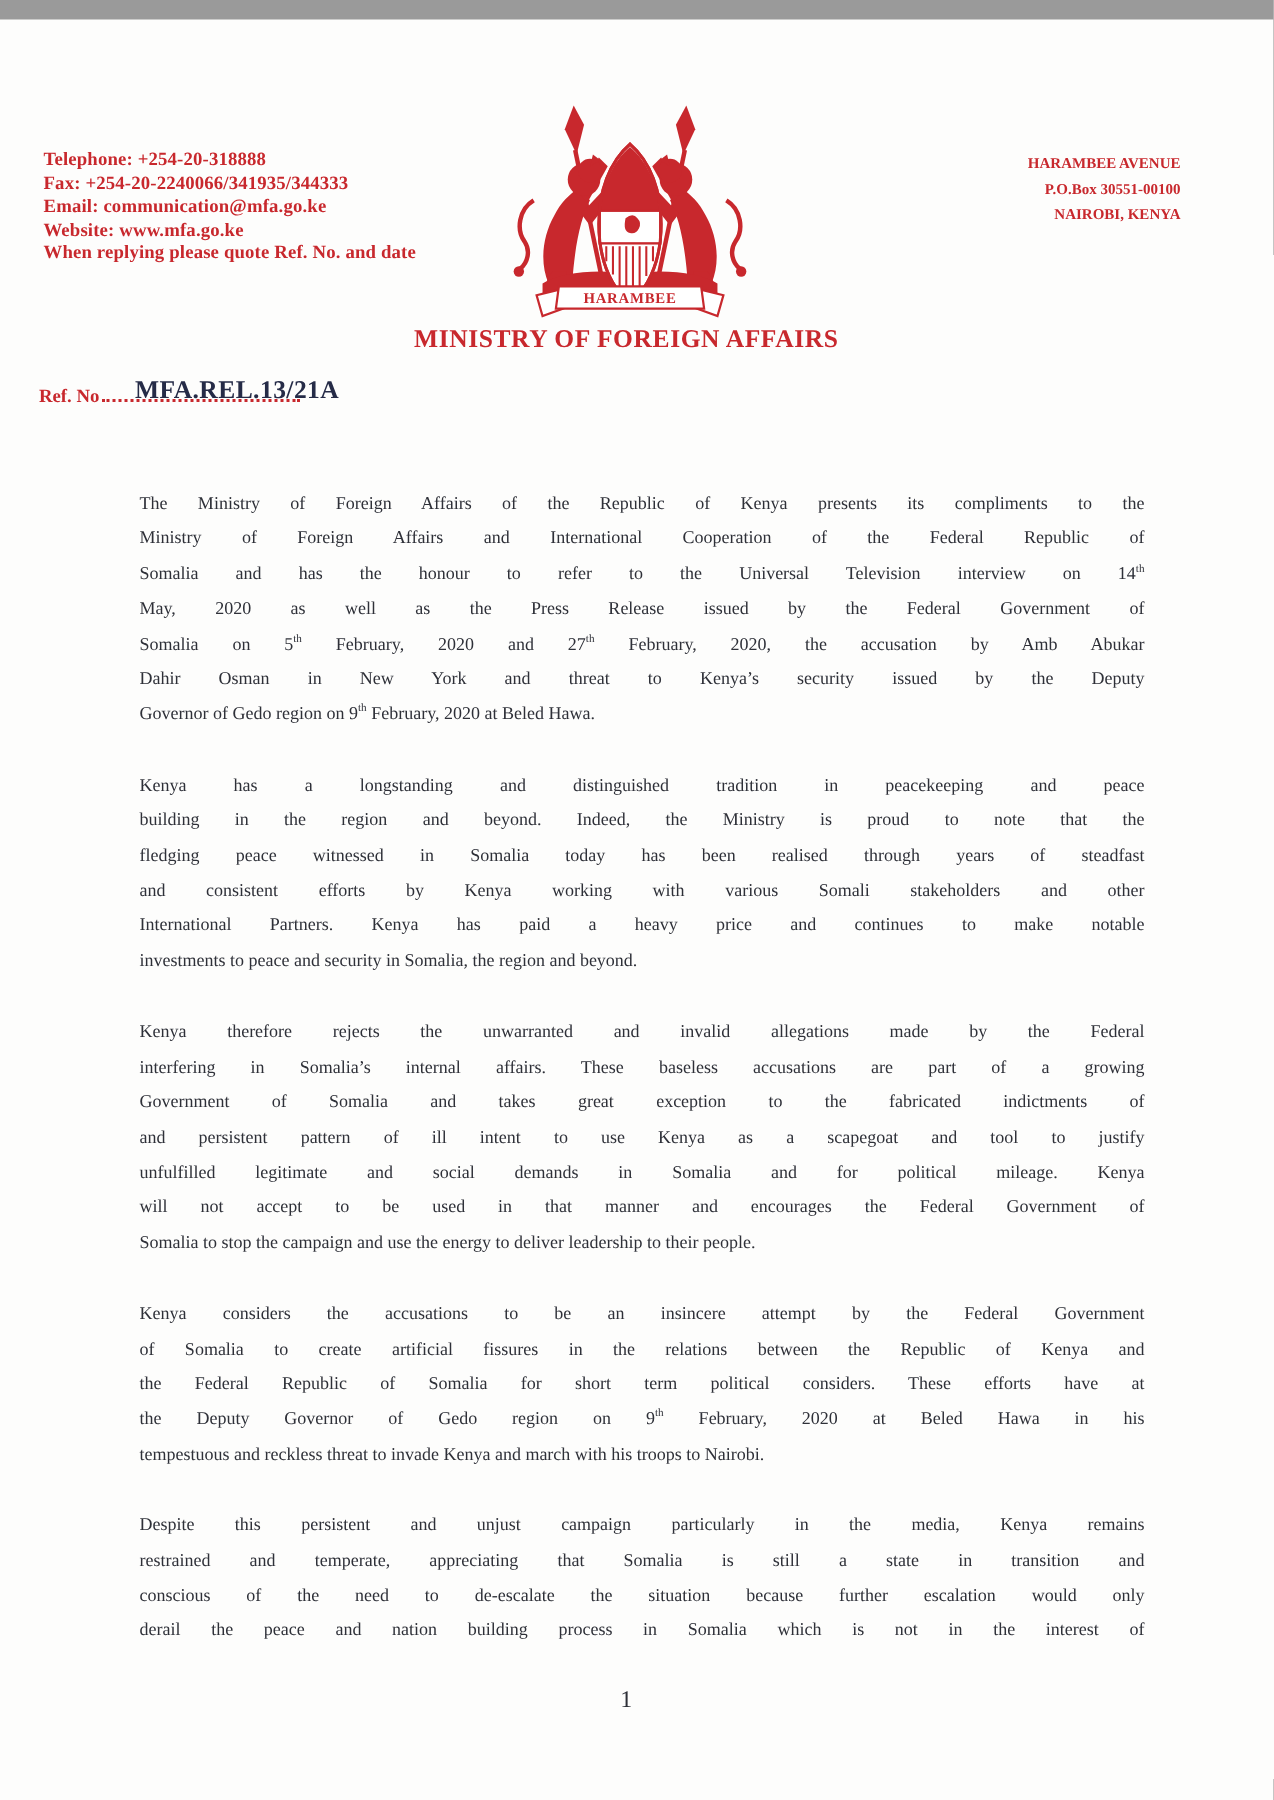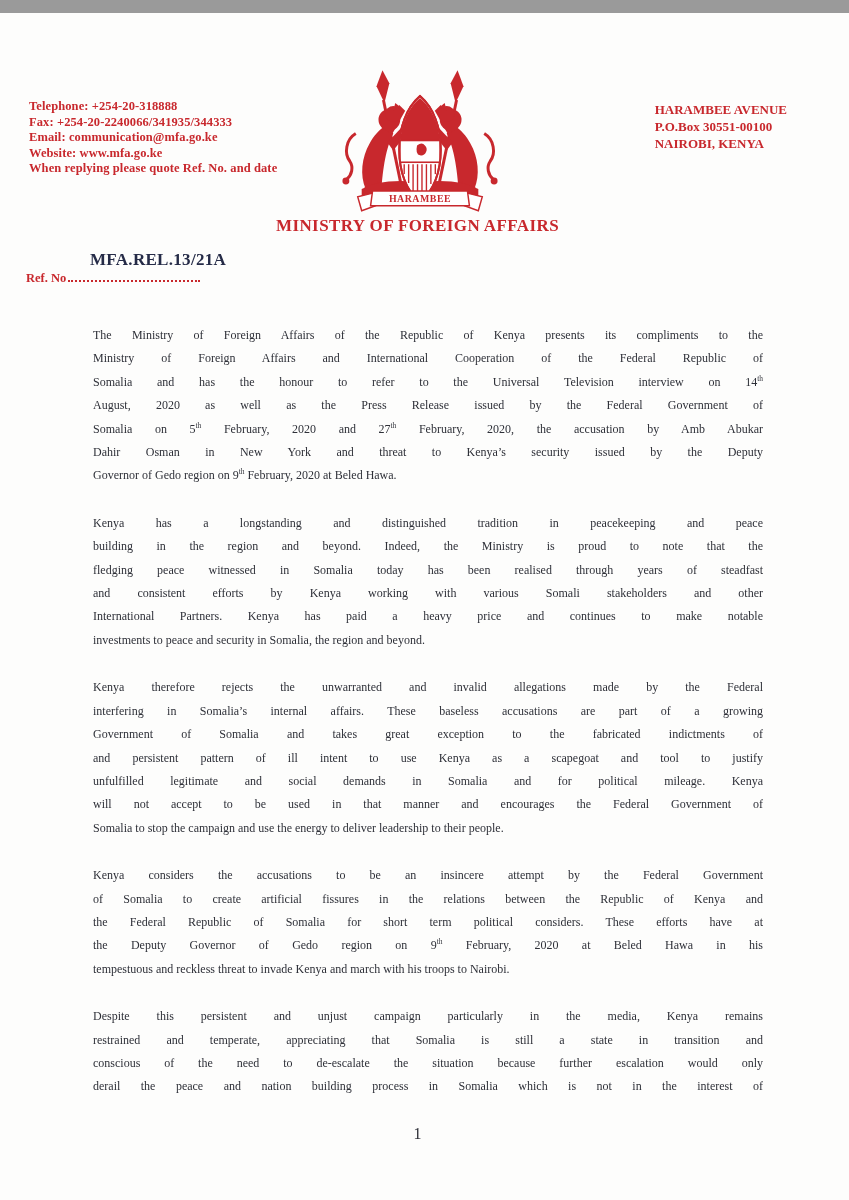--- a/index.html
+++ b/index.html
@@ -22,22 +22,23 @@
     position:absolute;left:29px;top:86px;
     color:var(--accent);
     font-size:12.5px;font-weight:600;
     line-height:15.6px;
     letter-spacing:.1px;
     white-space:nowrap;
   }
   .address{
     position:absolute;right:62px;top:88px;
     color:var(--accent);
-    font-size:13px;font-weight:700;
+    font-size:10px;font-weight:700;
     line-height:17px;
+    text-align:right;
     white-space:nowrap;
   }
   .emblem{
     position:absolute;left:336px;top:55px;
     width:168px;height:145px;text-align:center;
   }
   .ministry-title{
     position:absolute;left:0;right:14px;top:203px;
     text-align:center;
     color:var(--accent);
@@ -46,21 +47,21 @@
     white-space:nowrap;
   }
   
   .ref-number{
     position:absolute;left:90px;top:237px;
     color:var(--ref-ink);
     font-size:17px;font-weight:700;
     letter-spacing:.3px;
   }
   .ref-label-row{
-    position:absolute;left:26px;top:256px;
+    position:absolute;left:26px;top:242px;
     color:var(--accent);
     font-size:12.5px;font-weight:600;
     display:flex;align-items:baseline;
   }
   .ref-dots{
     display:inline-block;
     width:132px;height:13px;
     border-bottom:2px dotted var(--accent);
     margin-left:2px;
   }
@@ -181,21 +182,21 @@
   <div class="ref-label-row">
     <span>Ref. No</span>
       <span class="ref-dots"></span>
   </div>
 
   <main class="letter-body">
       <div class="para">
         <div class="line">The Ministry of Foreign Affairs of the Republic of Kenya presents its compliments to the</div>
         <div class="line">Ministry of Foreign Affairs and International Cooperation of the Federal Republic of</div>
         <div class="line">Somalia and has the honour to refer to the Universal Television interview on 14<sup>th</sup></div>
-        <div class="line">August, 2020 as well as the Press Release issued by the Federal Government of</div>
+        <div class="line">May, 2020 as well as the Press Release issued by the Federal Government of</div>
         <div class="line">Somalia on 5<sup>th</sup> February, 2020 and 27<sup>th</sup> February, 2020, the accusation by Amb Abukar</div>
         <div class="line">Dahir Osman in New York and threat to Kenya’s security issued by the Deputy</div>
         <div class="line last">Governor of Gedo region on 9<sup>th</sup> February, 2020 at Beled Hawa.</div>
       </div>
       <div class="para">
         <div class="line">Kenya has a longstanding and distinguished tradition in peacekeeping and peace</div>
         <div class="line">building in the region and beyond. Indeed, the Ministry is proud to note that the</div>
         <div class="line">fledging peace witnessed in Somalia today has been realised through years of steadfast</div>
         <div class="line">and consistent efforts by Kenya working with various Somali stakeholders and other</div>
         <div class="line">International Partners. Kenya has paid a heavy price and continues to make notable</div>

